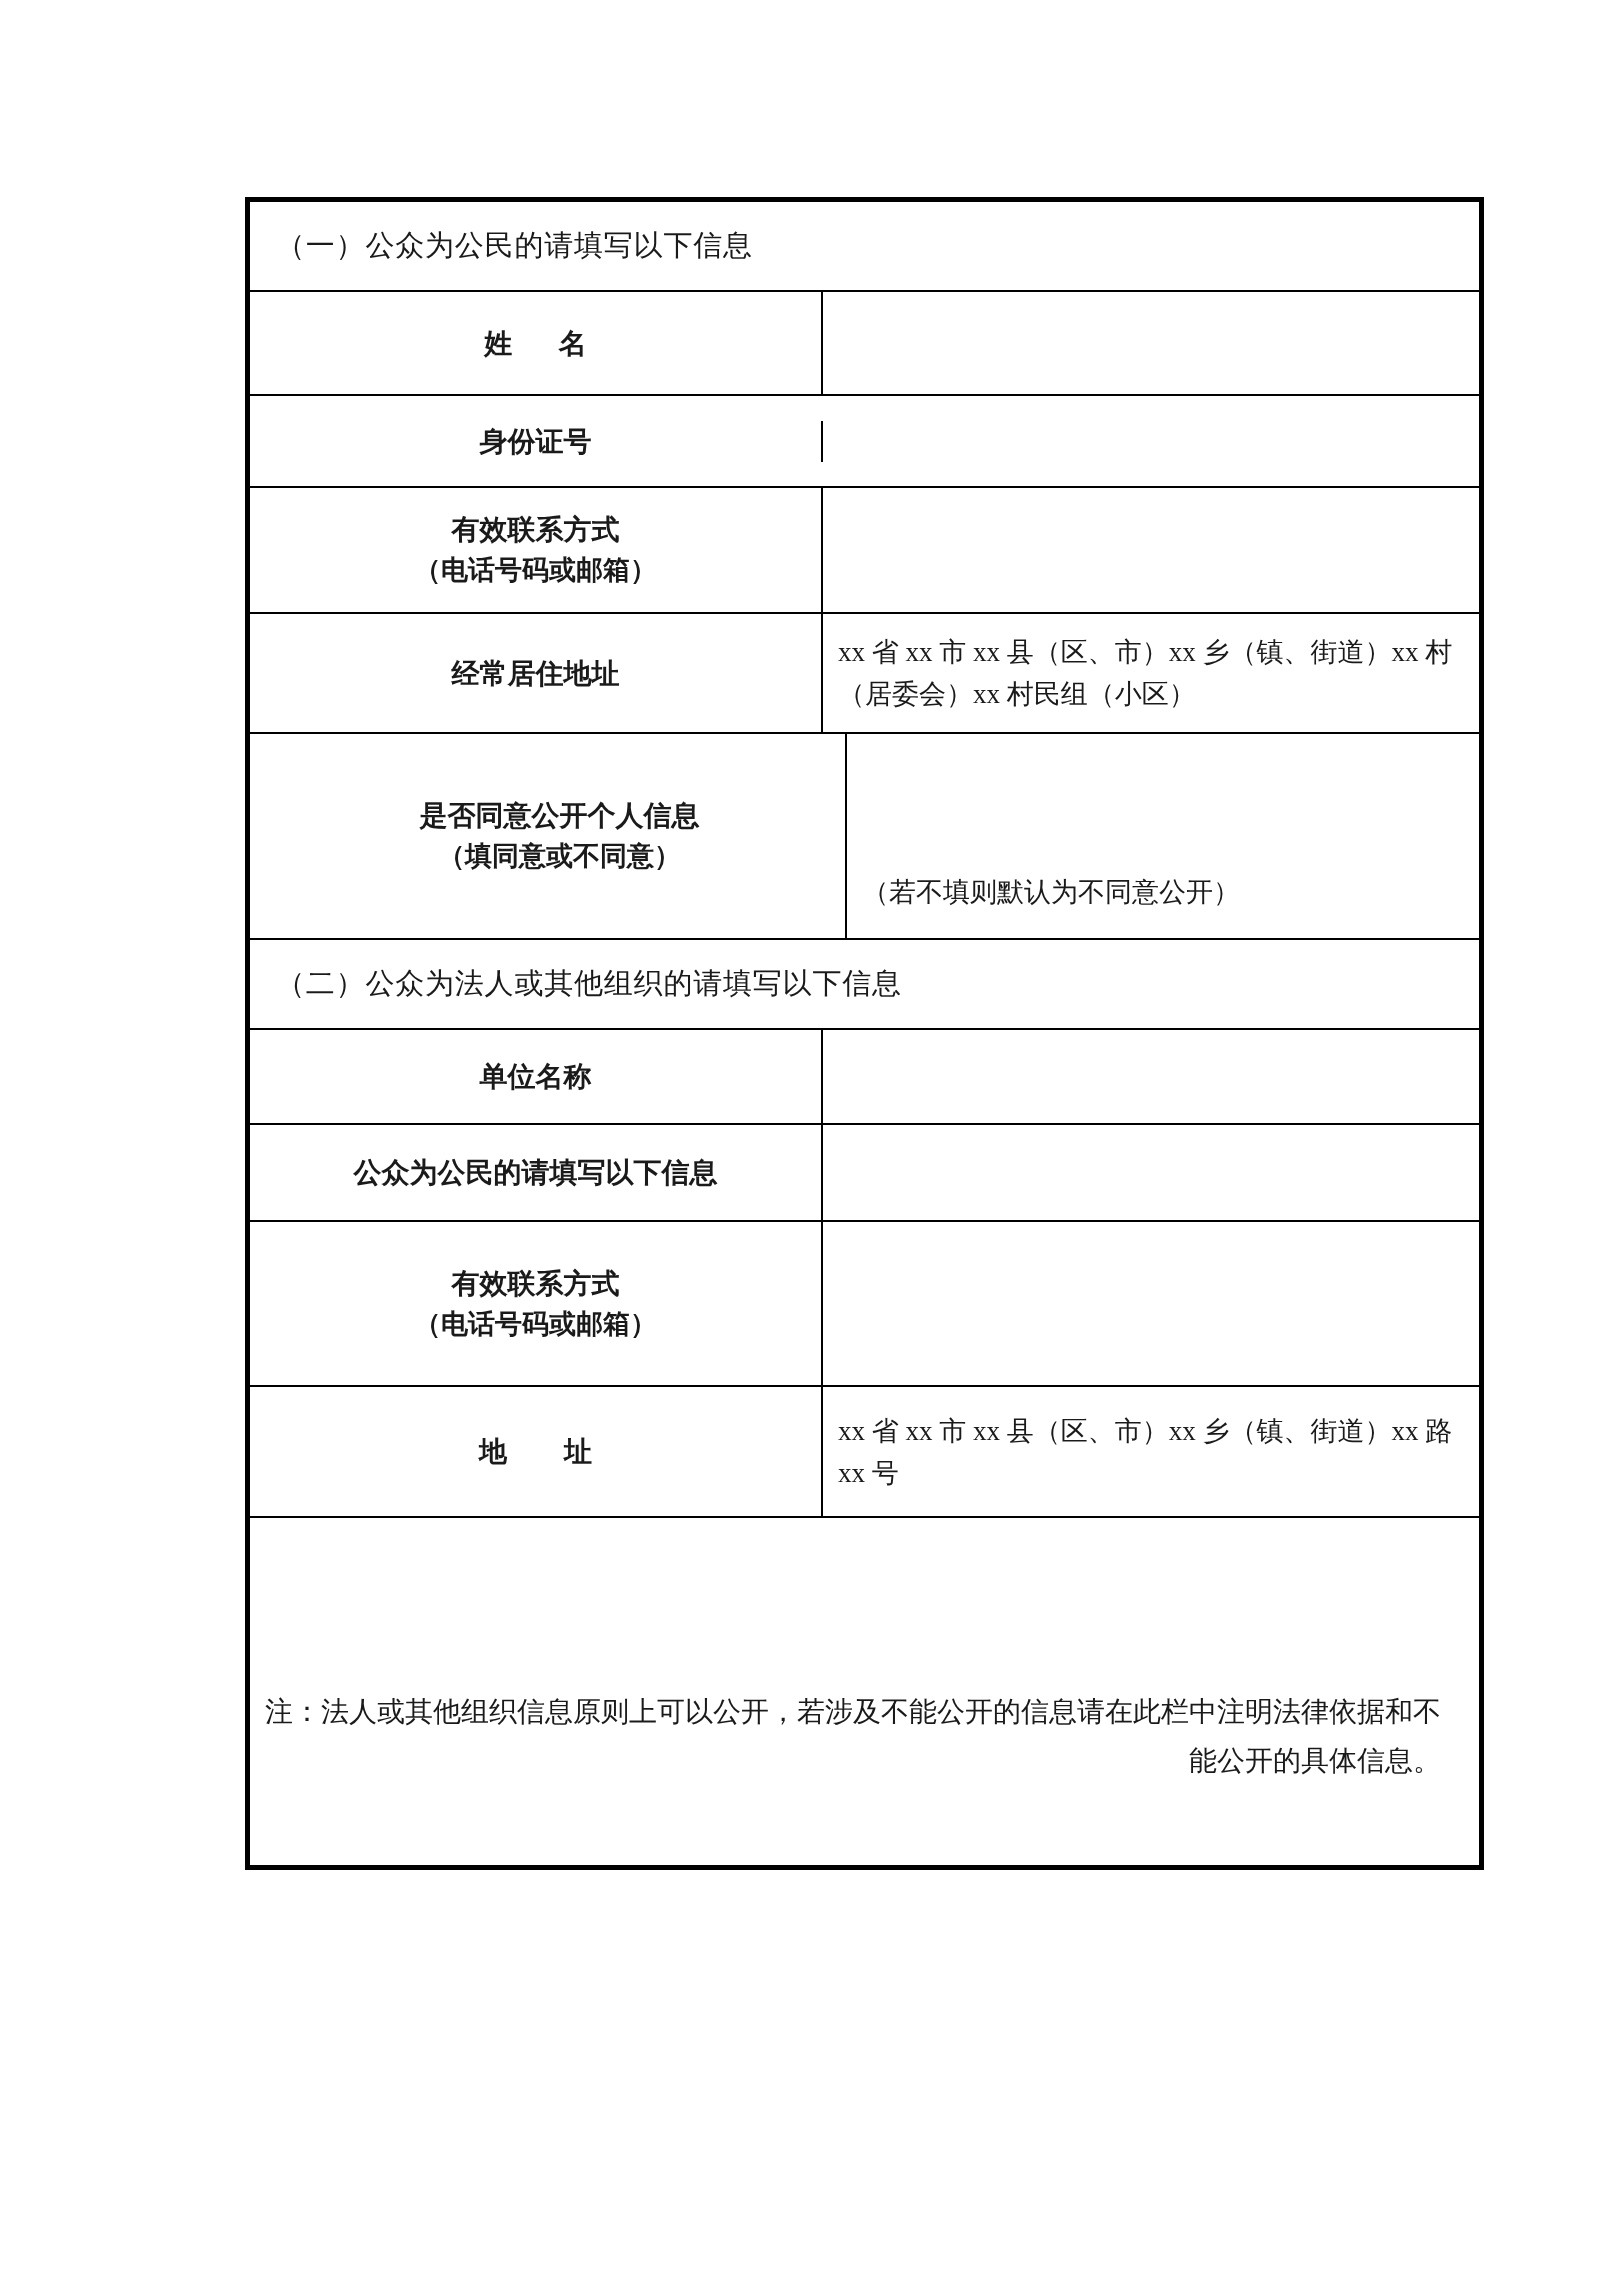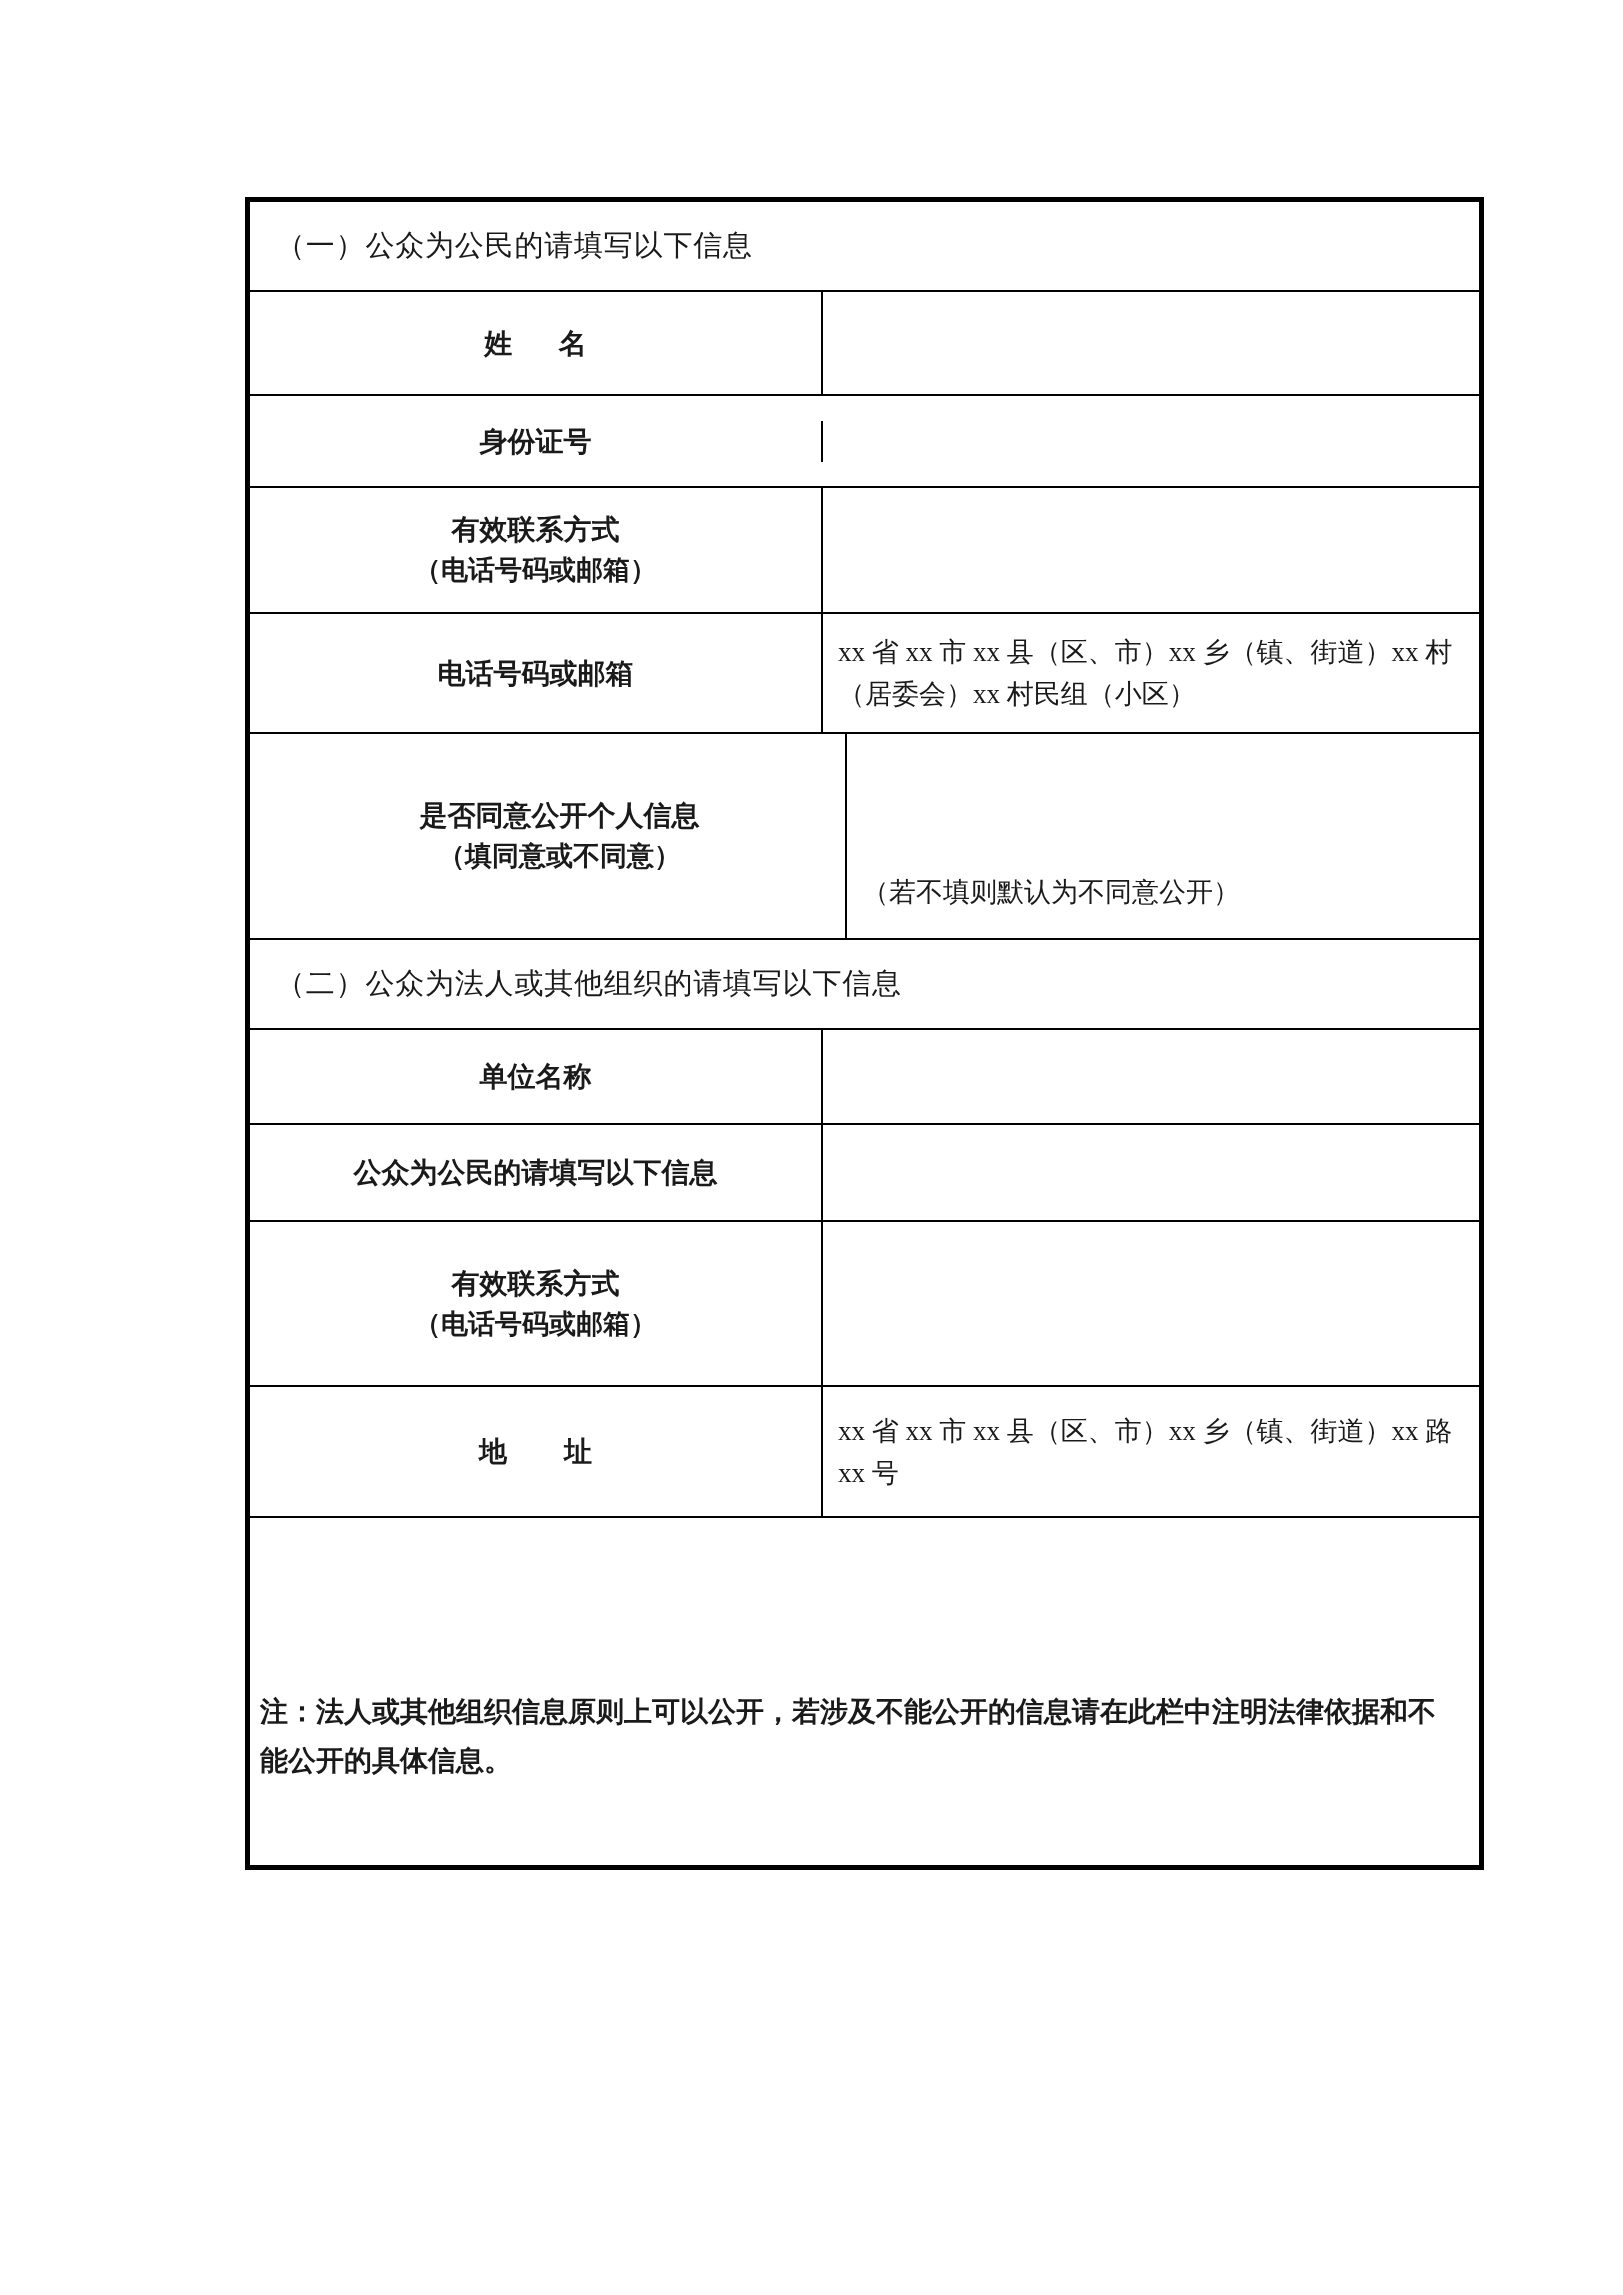--- a/index.html
+++ b/index.html
@@ -25,21 +25,21 @@
     flex:1;box-sizing:border-box;display:flex;flex-direction:column;justify-content:center;
     padding:0 6.8px 0 15px;font-size:27px;line-height:42px;text-align:left;
   }
   .lbl{font-weight:bold;font-size:28px;line-height:41px;}
   .sub{font-weight:bold;font-size:27px;line-height:41px;}
   .gap-name{letter-spacing:9.3px;text-indent:9.3px;}
   .gap-addr{letter-spacing:14.4px;text-indent:14.4px;}
   .consent-val{justify-content:flex-end;padding-bottom:25px;}
   .note-cell{
     display:block;padding:169px 38px 0 10px;font-size:28px;line-height:49px;
-    font-weight:bold;text-align:left;box-sizing:border-box;width:100%;
+    font-weight:normal;text-align:right;box-sizing:border-box;width:100%;
   }
   
   .r1{height:90px;}  .r2{height:104px;}  .r3{height:92px;align-items:center;}
   .r4{height:126px;}  .r5{height:120px;}  .r6{height:206px;padding-left:24px;}
   .r7{height:90px;}  .r8{height:95px;}  .r9{height:97px;}
   .r10{height:165px;} .r11{height:131px;} .r12{height:347px;}
 </style>
 </head>
 <body>
 
@@ -72,21 +72,21 @@
       <span class="lbl">有效联系方式</span>
       <span class="sub">（电话号码或邮箱）</span>
     </div>
     <div class="cell-r">
       <span></span>
     </div>
   </div>
 
   <div class="row r5">
     <div class="cell-l">
-      <span class="lbl">电话号码或邮箱</span>
+      <span class="lbl">经常居住地址</span>
     </div>
     <div class="cell-r">
       <span>xx 省 xx 市 xx 县（区、市）xx 乡（镇、街道）xx 村（居委会）xx 村民组（小区）</span>
     </div>
   </div>
 
   <div class="row r6">
     <div class="cell-l">
       <span class="lbl">是否同意公开个人信息</span>
       <span class="sub">（填同意或不同意）</span>

